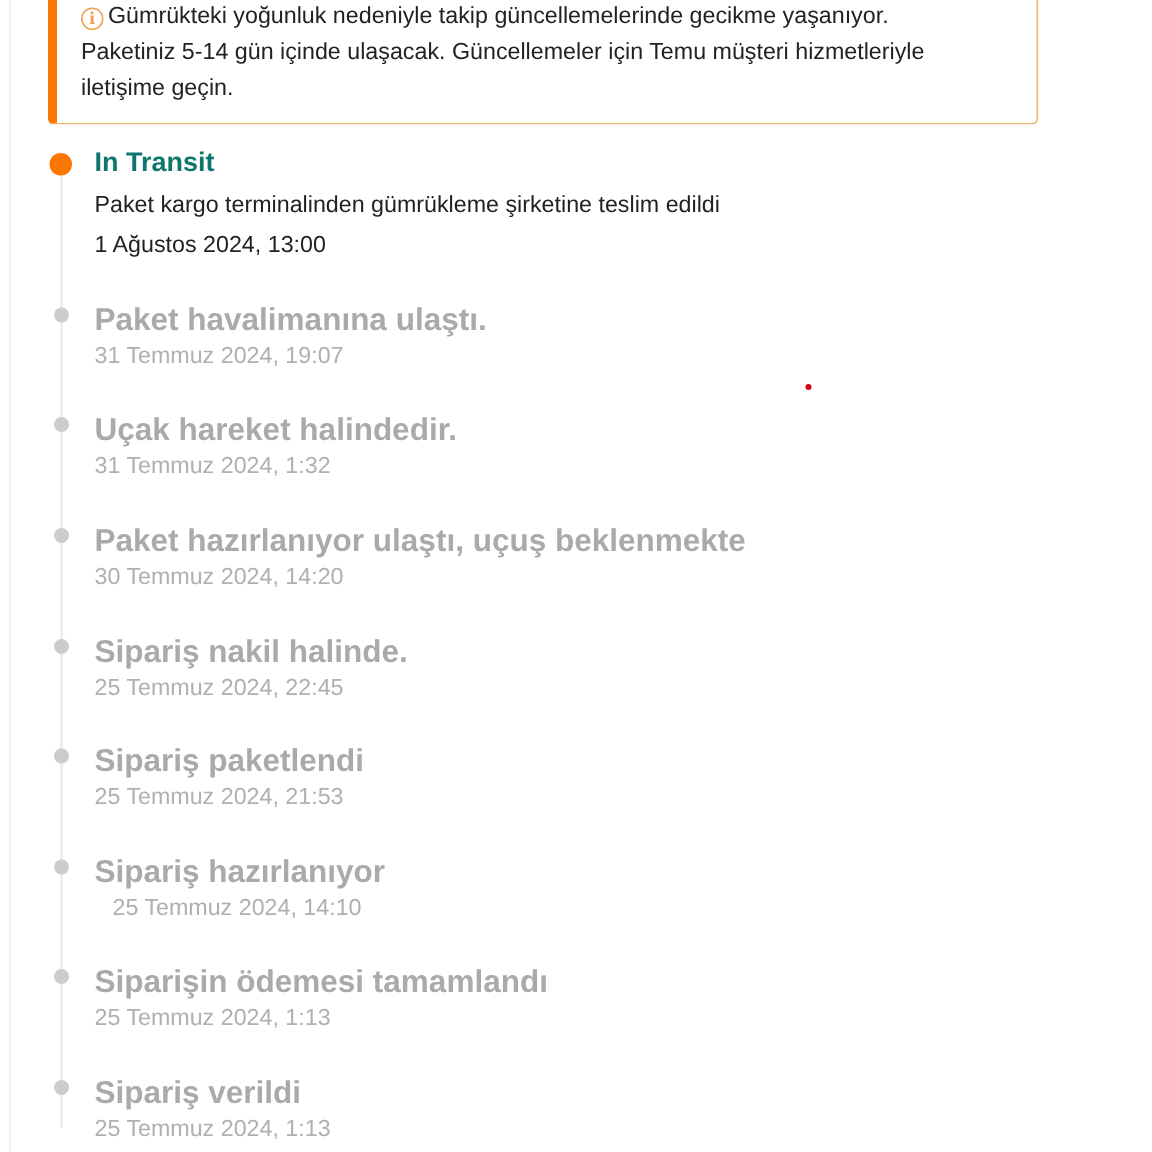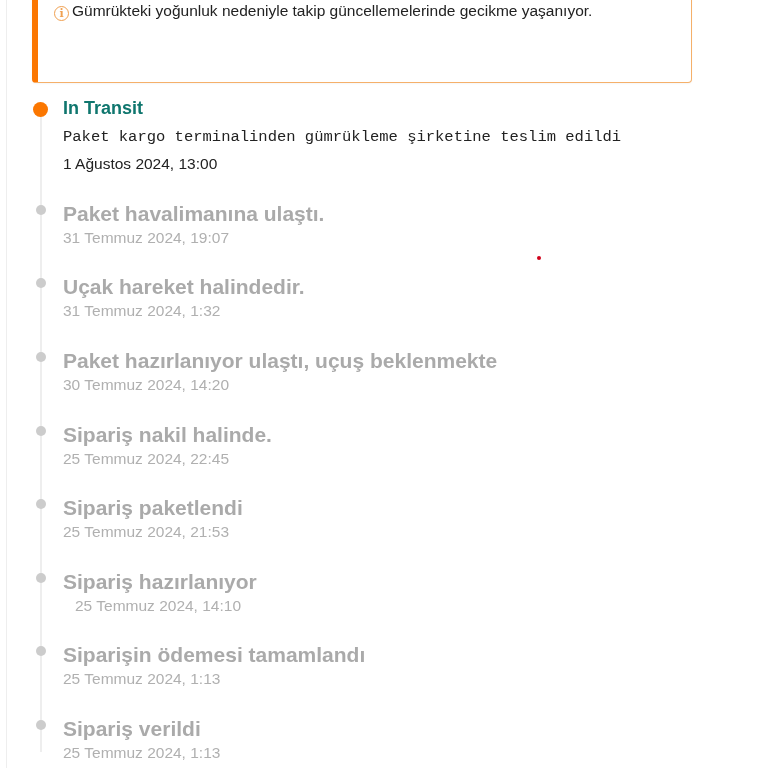--- a/index.html
+++ b/index.html
@@ -102,21 +102,20 @@
       font-size: 18px;
       color: #0f766e;
       font-weight: bold;
     }
     .tl-desc {
       position: absolute;
       left: 63px;
       font-size: 15.5px;
       color: #222222;
       white-space: nowrap;
-      font-family: Liberation Mono, monospace;
     }
     .tl-time {
       position: absolute;
       left: 63px;
       font-size: 15.5px;
       color: #b0b0b0;
       white-space: nowrap;
     }
     .tl-time.active {
       color: #222222;
@@ -132,20 +131,22 @@
     }
   </style>
 </head>
 <body>
 
 <div class="page">
   <div class="left-edge"></div>
 
   <div class="notice">
     <div><span class="info-icon">i</span><span>Gümrükteki yoğunluk nedeniyle takip güncellemelerinde gecikme yaşanıyor.</span></div>
+    <div>Paketiniz 5-14 gün içinde ulaşacak. Güncellemeler için Temu müşteri hizmetleriyle</div>
+    <div>iletişime geçin.</div>
   </div>
 
   <div class="timeline">
     <div class="tl-line"></div>
 
     <div class="tl-item">
       <div class="tl-dot active" style="top:102px;"></div>
       <div class="tl-title active" style="top:98px;">In Transit</div>
       <div class="tl-desc" style="top:128px;">Paket kargo terminalinden gümrükleme şirketine teslim edildi</div>
       <div class="tl-time active" style="top:155px;">1 Ağustos 2024, 13:00</div>

